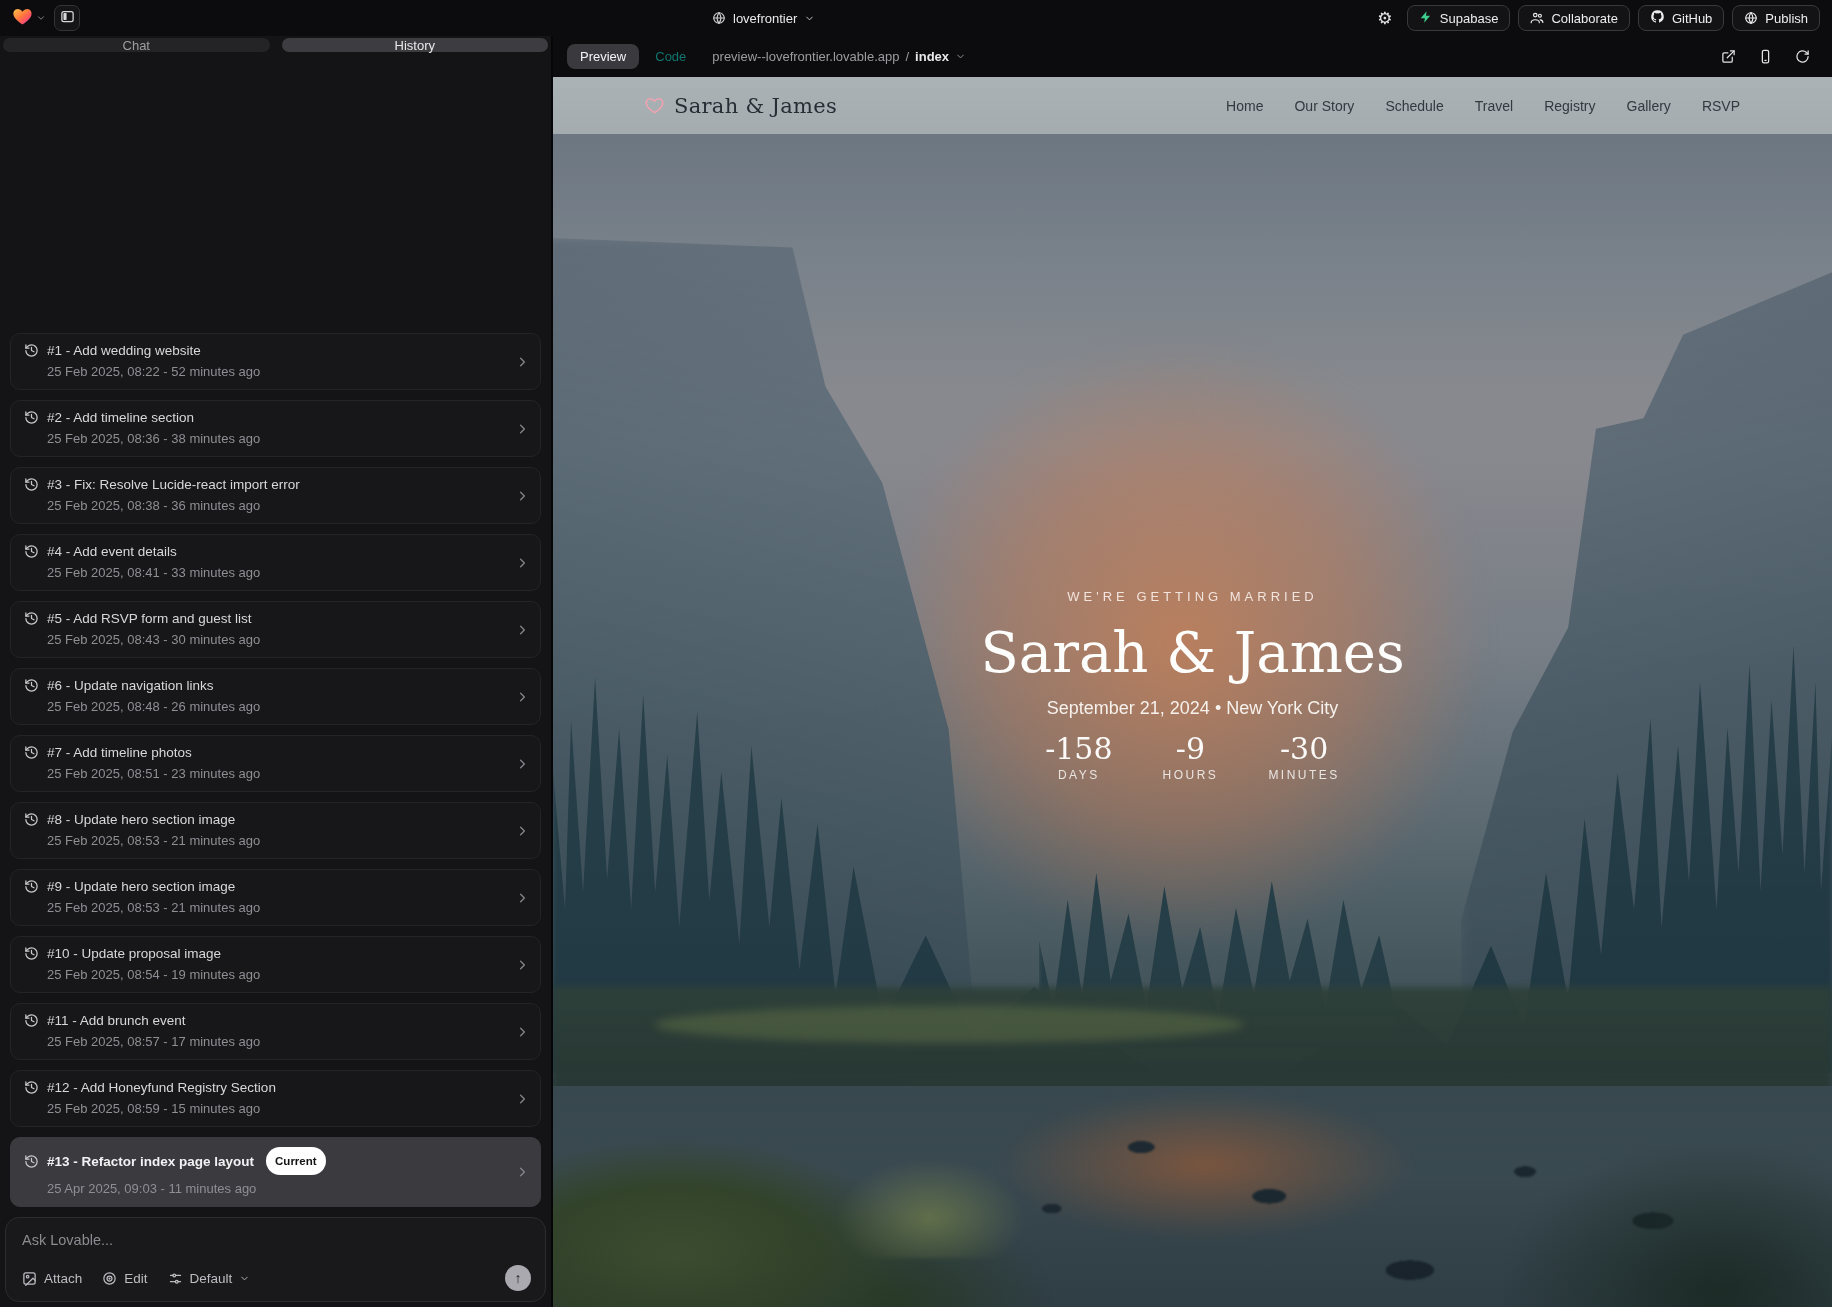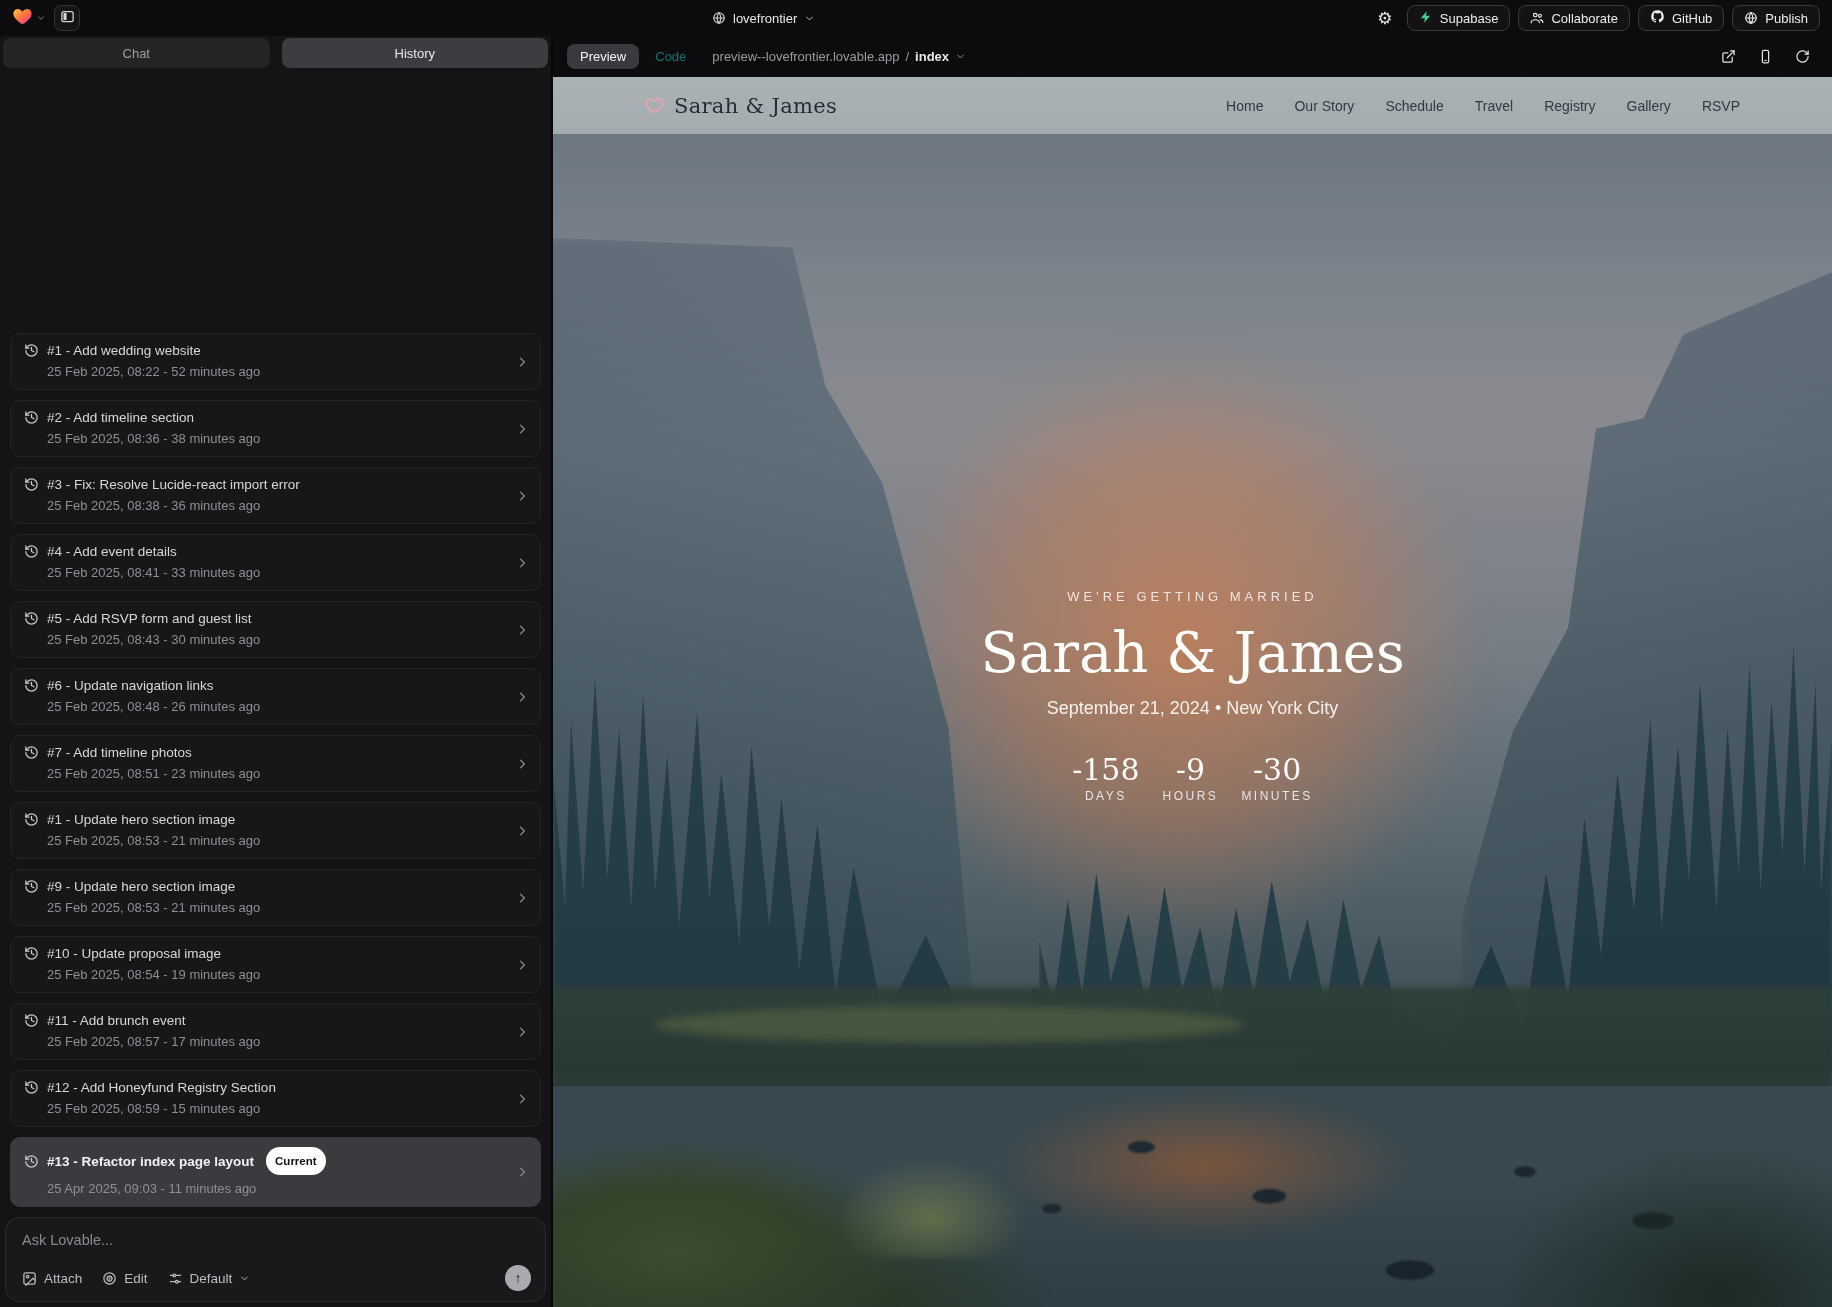--- a/index.html
+++ b/index.html
@@ -23,21 +23,21 @@
   .tb-btn { height:26px; display:flex; align-items:center; gap:7px; padding:0 11px;
     border:1px solid #38383e; border-radius:8px; background:#131315; color:#ededf1; font-size:13px; }
   .gear-glyph { font-size:17px; line-height:1; }
 
   
   .app { display:flex; height:1271px; }
   .left-panel { width:553px; background:#141416; display:flex; flex-direction:column; border-right:2px solid #060608; }
   .preview-panel { flex:1; display:flex; flex-direction:column; background:#0c0c0e; }
 
   
-  .tabstrip { display:flex; gap:12px; margin:2px 3px 0 3px; height:30px;text-align:center; }
+  .tabstrip { display:flex; gap:12px; margin:2px 3px 0 3px; height:14px;text-align:center; }
   .tab { flex:1; display:flex; align-items:center; justify-content:center; font-size:13px;
     border-radius:8px; }
   .tab-chat { background:#242427; color:#9d9da3; }
   .tab-history { background:#3d3d41; color:#e8e8eb; }
 
   
   .hist-list { flex:1; display:flex; flex-direction:column; justify-content:flex-end; gap:10px;
     padding:0 10px; margin-bottom:10px; overflow:hidden; }
   .hist-item { position:relative; border:1px solid #242428; background:#17171a; border-radius:10px;
     padding:9px 34px 10px 13px; display:flex; align-items:center; }
@@ -126,21 +126,21 @@
   .brand-name { font-family:"DejaVu Serif","Liberation Serif",serif; font-size:21px; color:#272d34; letter-spacing:0.3px; }
   .site-nav { margin-left:auto; display:flex; align-items:center; gap:31px; }
   .site-nav a { text-decoration:none; color:#323a41; font-size:14px; }
 
   .hero-content { position:absolute; z-index:5; left:0; right:0; top:512px;
     display:flex; flex-direction:column; align-items:center; text-align:center; color:#fff; }
   .eyebrow { font-size:13px; letter-spacing:4px; color:#f3e4de; font-weight:500; }
   .hero-title { margin-top:16px; font-family:"DejaVu Serif","Liberation Serif",serif;
     font-size:56px; font-weight:500; color:#fdfdfc; }
   .hero-date { margin-top:13px; font-size:18px; color:#f6f1ec; }
-  .countdown { margin-top:33px; display:flex; gap:23px; }
+  .countdown { margin-top:12px; display:flex; gap:50px; }
   .cd-cell { display:flex; flex-direction:column; align-items:center; }
   .cd-value { font-family:"DejaVu Serif","Liberation Serif",serif; font-size:30px; color:#fbfaf8; }
   .cd-label { margin-top:2px; font-size:12px; letter-spacing:2.5px; color:#eae5e1; }
 </style>
 </head>
 <body>
 
 <div class="topbar">
   <div class="tb-left">
     <div class="logo-wrap">
@@ -395,21 +395,21 @@
       <div class="hist-item">
         <div class="hist-main">
           <div class="hist-title-row">
             <span class="hist-icon">
                 <svg class="ic" width="15" height="15" viewBox="0 0 24 24">
                   <path d="M3 12a9 9 0 1 0 9-9 9.75 9.75 0 0 0-6.74 2.74L3 8"></path>
                   <path d="M3 3v5h5"></path>
                   <path d="M12 7v5l4 2"></path>
                 </svg>
               </span>
-            <span class="hist-title">#1 - Update hero section image</span>
+            <span class="hist-title">#8 - Update hero section image</span>
           </div>
           <div class="hist-time">25 Feb 2025, 08:53 - 21 minutes ago</div>
         </div>
         <span class="hist-chev">
             <svg class="ic" width="15" height="15" viewBox="0 0 24 24">
               <path d="m9 6 6 6-6 6"></path>
             </svg>
           </span>
       </div>
 

